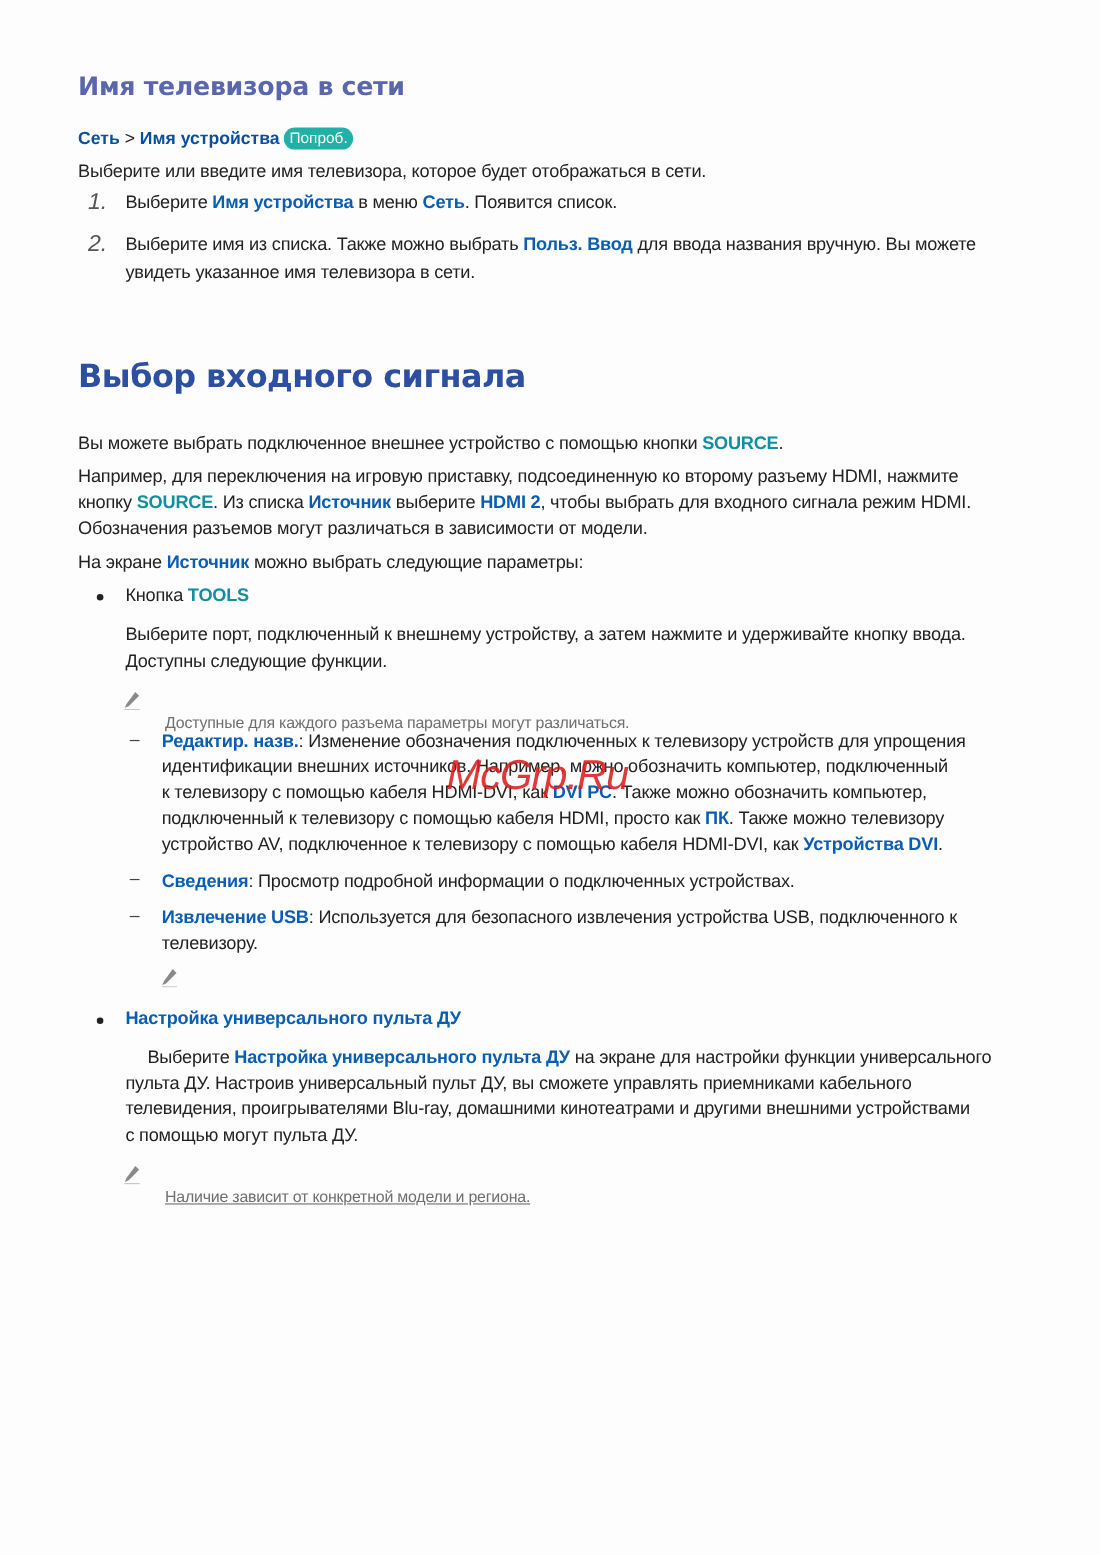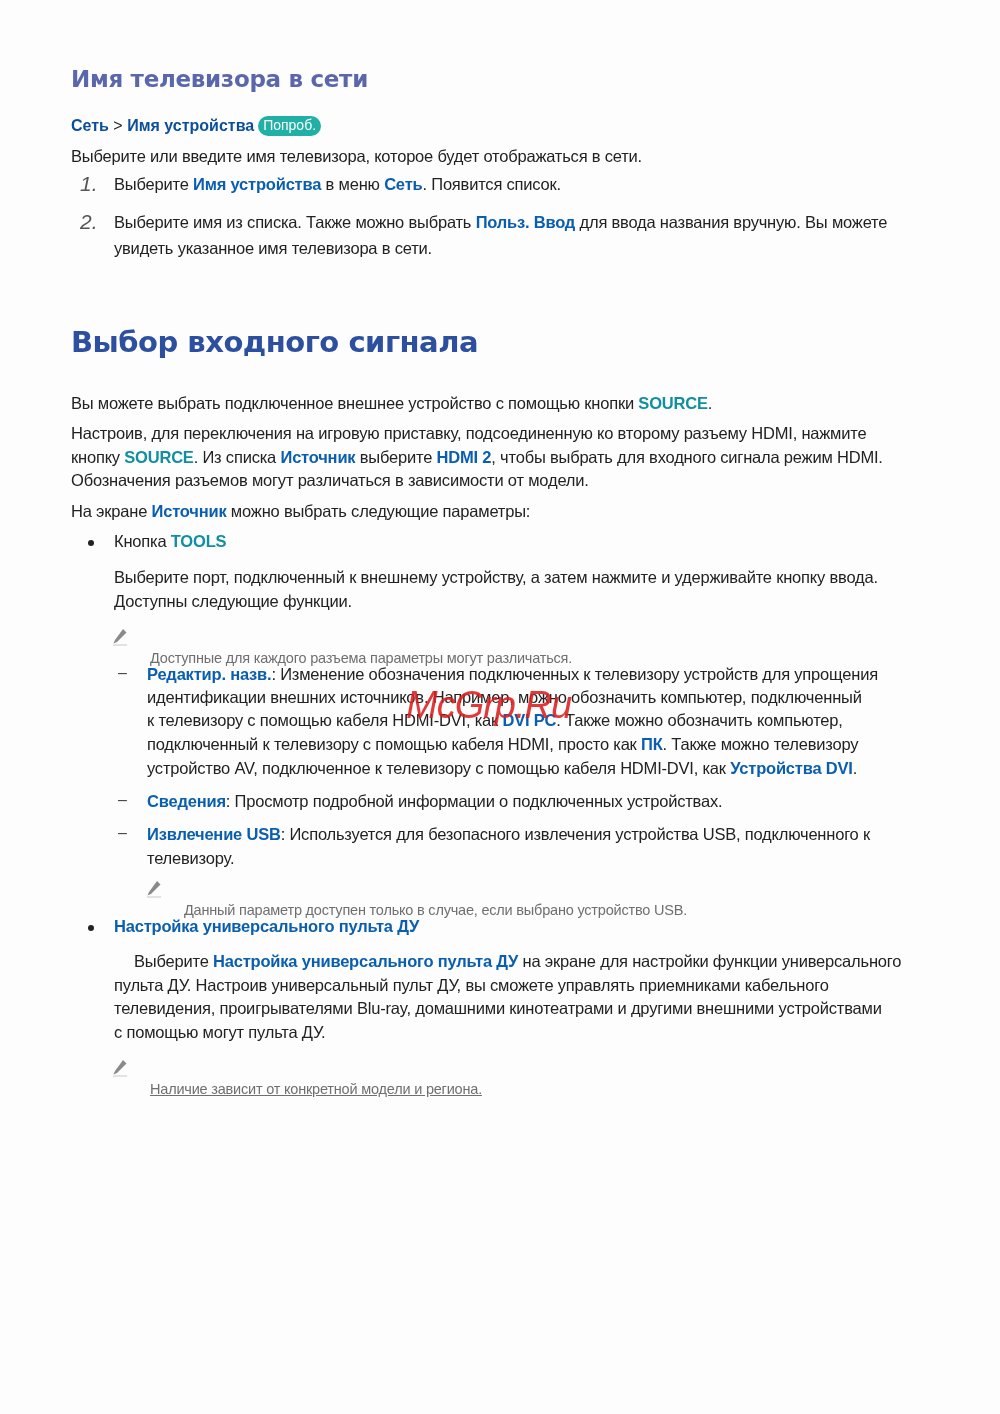--- a/index.html
+++ b/index.html
@@ -131,21 +131,21 @@
     <span>Выберите имя из списка. Также можно выбрать </span><span class="link">Польз. Ввод</span><span> для ввода названия вручную. Вы можете</span>
   </div>
   <div class="abs body-text" style="left:114px; top:237px;">увидеть указанное имя телевизора в сети.</div>
 
   <div class="abs h1">Выбор входного сигнала</div>
 
   <div class="abs body-text" style="left:71px; top:392px;">
     <span>Вы можете выбрать подключенное внешнее устройство с помощью кнопки </span><span class="teal">SOURCE</span><span>.</span>
   </div>
 
-  <div class="abs body-text" style="left:71px; top:422px;">Настроив, для переключения на игровую приставку, подсоединенную ко второму разъему HDMI, нажмите</div>
+  <div class="abs body-text" style="left:71px; top:422px;">Например, для переключения на игровую приставку, подсоединенную ко второму разъему HDMI, нажмите</div>
   <div class="abs body-text" style="left:71px; top:446px;">
     <span>кнопку </span><span class="teal">SOURCE</span><span>. Из списка </span><span class="link">Источник</span><span> выберите </span><span class="link">HDMI 2</span><span>, чтобы выбрать для входного сигнала режим HDMI.</span>
   </div>
   <div class="abs body-text" style="left:71px; top:469px;">Обозначения разъемов могут различаться в зависимости от модели.</div>
 
   <div class="abs body-text" style="left:71px; top:500px;">
     <span>На экране </span><span class="link">Источник</span><span> можно выбрать следующие параметры:</span>
   </div>
 
   <div class="abs bullet" style="left:88px; top:540px;"></div>
@@ -184,21 +184,20 @@
   <div class="abs dash" style="left:118px; top:824px;">–</div>
   <div class="abs body-text" style="left:147px; top:823px;">
     <span class="link">Извлечение USB</span><span>: Используется для безопасного извлечения устройства USB, подключенного к</span>
   </div>
   <div class="abs body-text" style="left:147px; top:847px;">телевизору.</div>
 
   <svg class="abs pencil" style="left:146px; top:880px;" viewBox="0 0 16 18">
     <path d="M11 1 L14.5 4.5 L5 14 L1.5 15.5 L3 12 Z" fill="#8a8a8a"></path>
     <line x1="1" y1="17" x2="15" y2="17" stroke="#c8c8c8" stroke-width="1"></line>
   </svg>
-  <div class="abs note-text" style="left:184px; top:883px;">Данный параметр доступен только в случае, если выбрано устройство USB.</div>
 
   <div class="abs bullet" style="left:88px; top:925px;"></div>
   <div class="abs body-text link" style="left:114px; top:915px; color:#0a5eb0;">Настройка универсального пульта ДУ</div>
 
   <div class="abs body-text" style="left:114px; top:950px;margin-left:20px;">
     <span>Выберите </span><span class="link">Настройка универсального пульта ДУ</span><span> на экране для настройки функции универсального</span>
   </div>
   <div class="abs body-text" style="left:114px; top:974px;">пульта ДУ. Настроив универсальный пульт ДУ, вы сможете управлять приемниками кабельного</div>
   <div class="abs body-text" style="left:114px; top:997px;">телевидения, проигрывателями Blu-ray, домашними кинотеатрами и другими внешними устройствами</div>
   <div class="abs body-text" style="left:114px; top:1021px;">с помощью могут пульта ДУ.</div>

